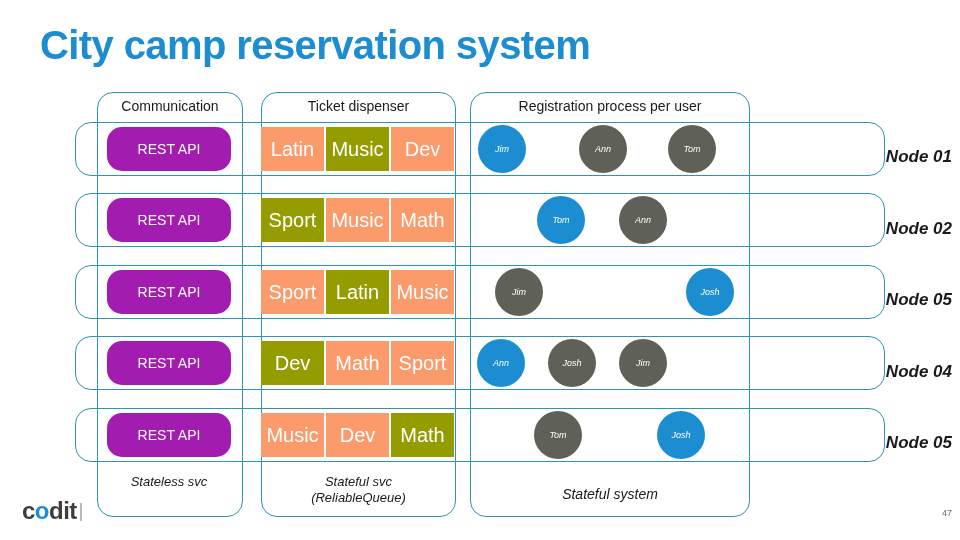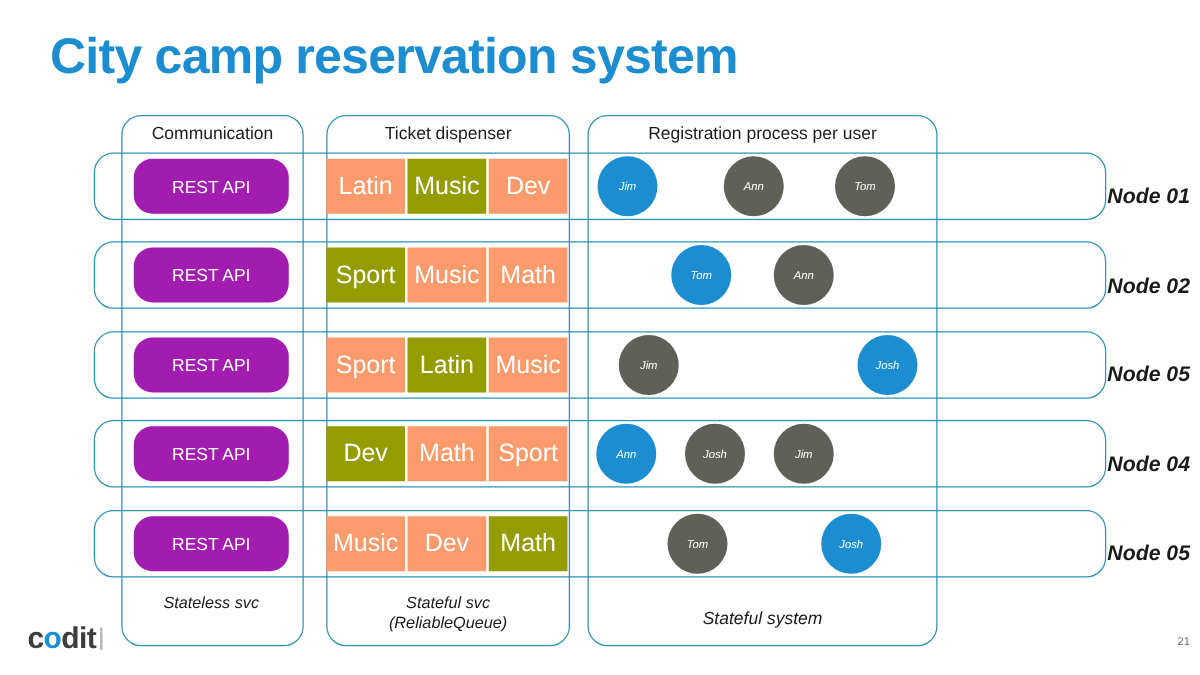--- a/index.html
+++ b/index.html
@@ -170,15 +170,15 @@
   <div class="colfoot" style="left:261px;top:474px;width:195px;">
     <div>Stateful svc</div>
     <div>(ReliableQueue)</div>
   </div>
   <div class="colfoot" style="left:470px;top:486px;width:280px;font-size:14px;">
     <div>Stateful system</div>
   </div>
 
   <div id="logo"><span>c</span><span class="o">o</span><span>dit</span><span class="bar"></span></div>
 
-  <div id="pageno">21</div>
+  <div id="pageno">47</div>
 
 </div>
 
 </body></html>

